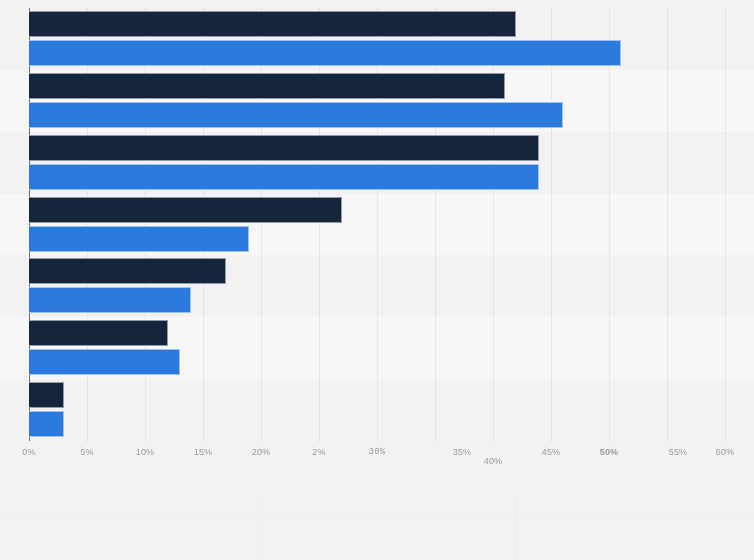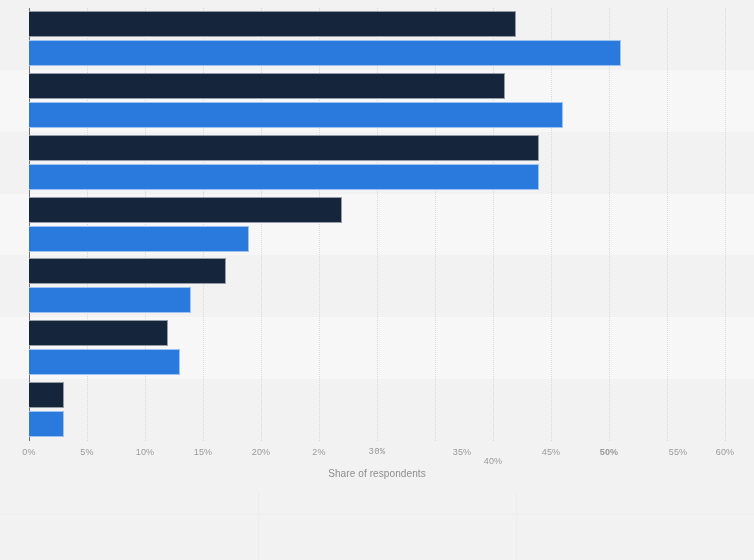--- a/index.html
+++ b/index.html
@@ -206,21 +206,20 @@
       <div class="tick-label" style="left: 290px;">2%</div>
       <div class="tick-label" style="left: 348px; font-family: Liberation Mono, monospace;">30%</div>
       <div class="tick-label" style="left: 406px; margin-left: 27px;">35%</div>
       <div class="tick-label" style="left: 464px; margin-top: 9px;">40%</div>
       <div class="tick-label" style="left: 522px;">45%</div>
       <div class="tick-label" style="left: 580px; font-weight: bold;">50%</div>
       <div class="tick-label" style="left: 638px; padding-left: 22px;">55%</div>
       <div class="tick-label" style="left: 696px;">60%</div>
     </div>
 
-  <div class="axis-title">Share of respondents</div>
 
   <div class="footer-bands">
     <div class="footer-sep" style="left:0;top:22px;width:754px;height:1px;"></div>
     <div class="footer-sep" style="left:258px;top:0;width:1px;height:68px;"></div>
     <div class="footer-sep" style="left:516px;top:0;width:1px;height:68px;"></div>
   </div>
 
 </div>
 
 </body></html>

